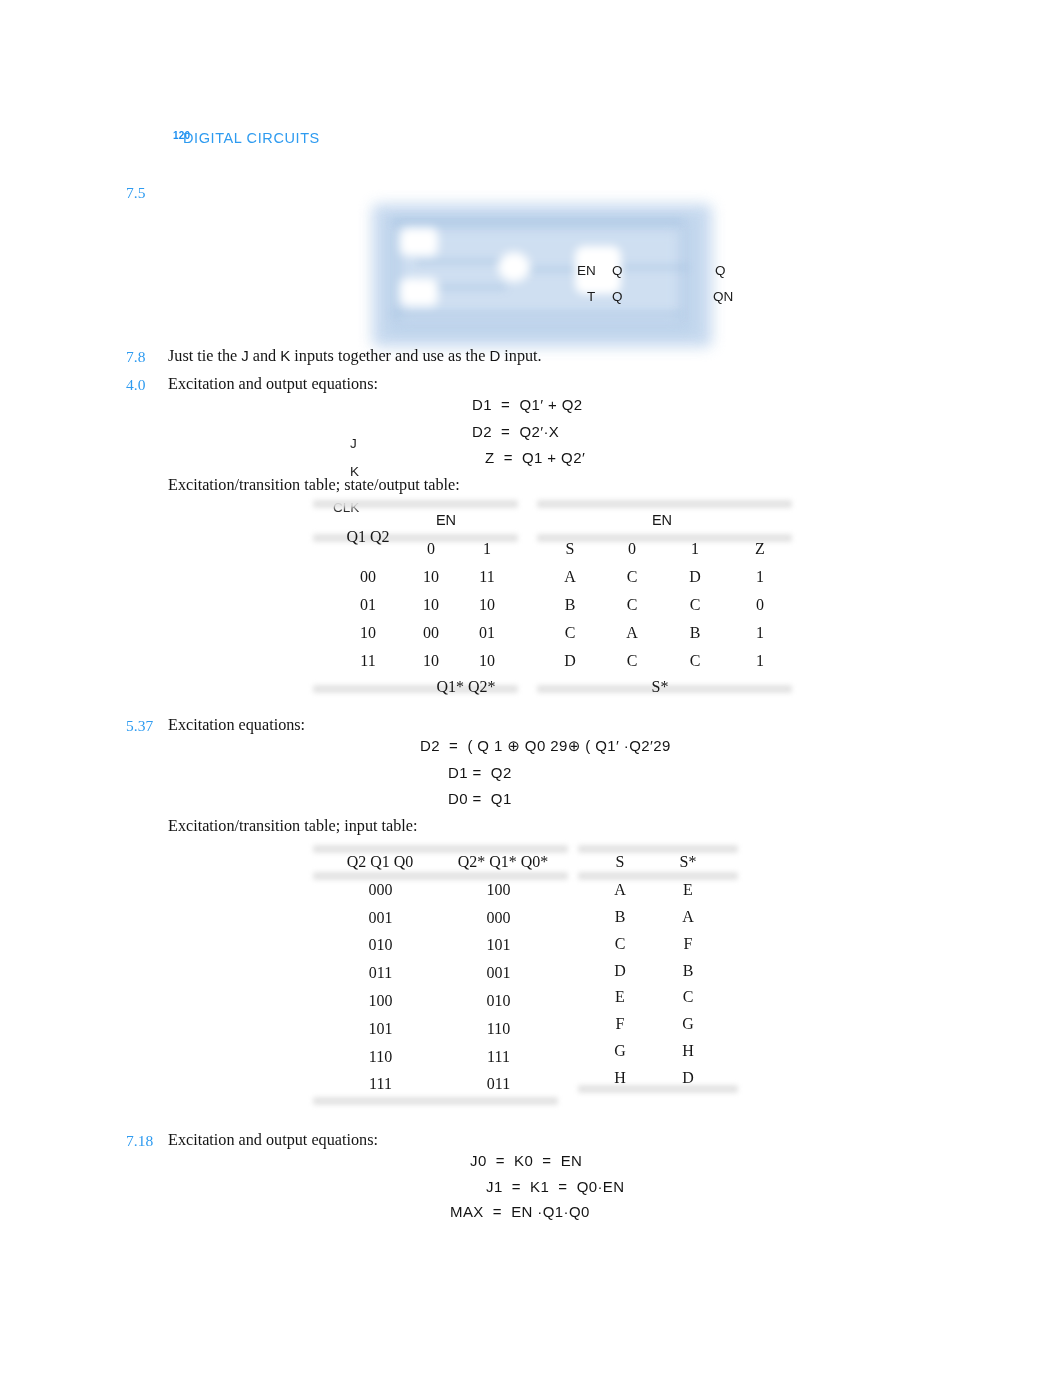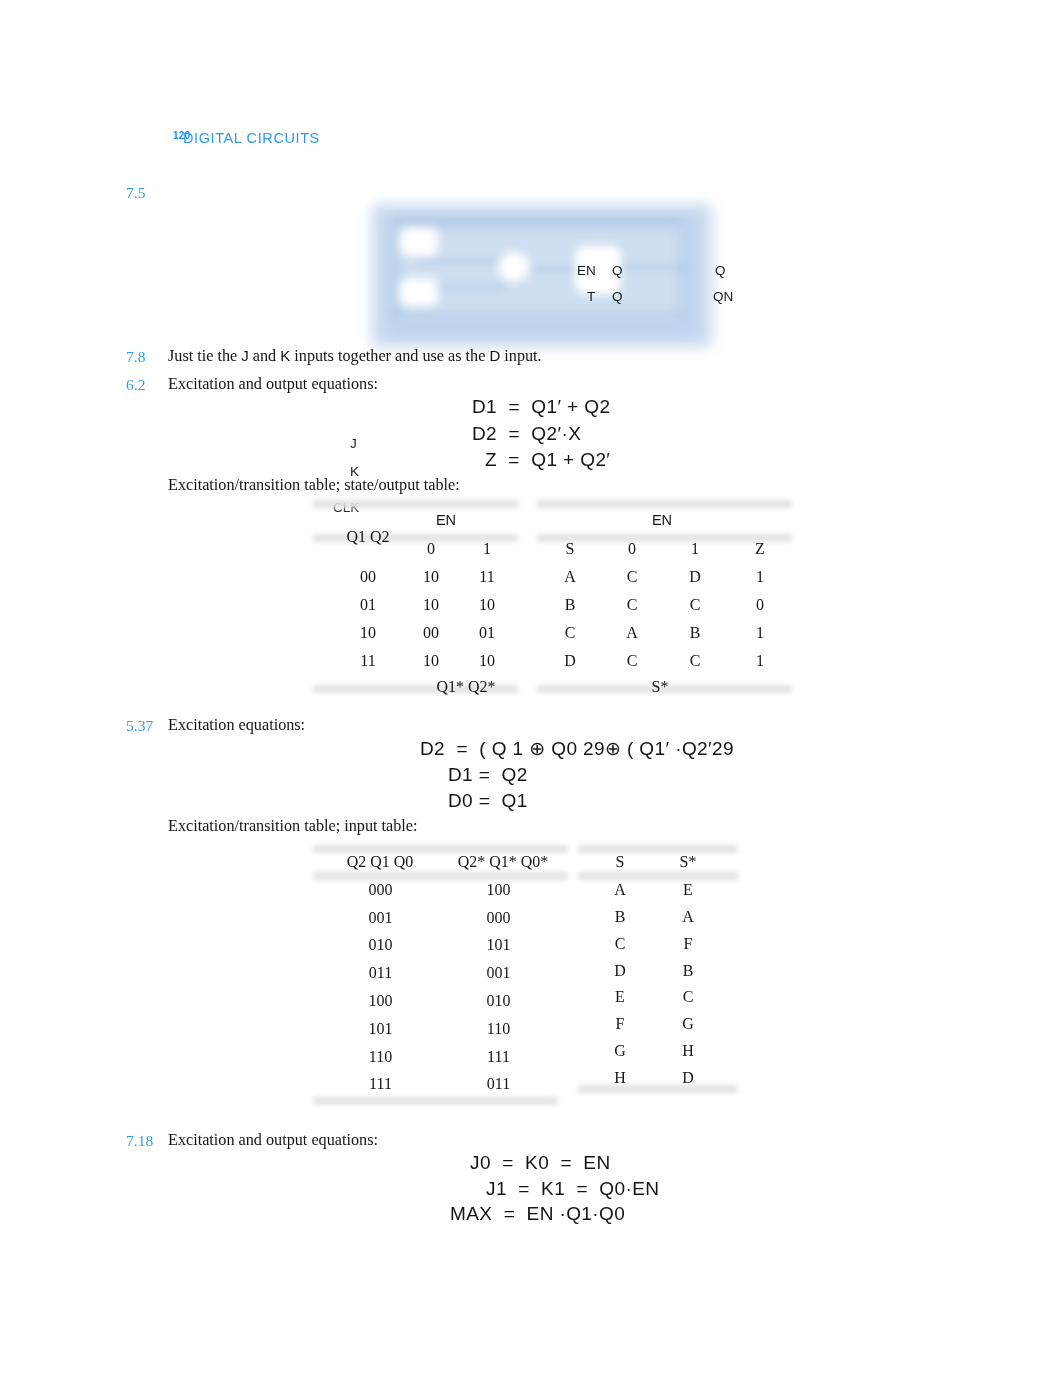--- a/index.html
+++ b/index.html
@@ -131,21 +131,21 @@
     font-family: "Liberation Sans", sans-serif;
     font-size: 13.5px;
     color: #1b1b1b;
     white-space: nowrap;
   }
 
   
   .eqn {
     position: absolute;
     font-family: "Liberation Sans", sans-serif;
-    font-size: 19px;
+    font-size: 15px;
     color: #141414;
     white-space: pre;
     letter-spacing: 0.4px;
   }
 
   
   .tbl {
     position: absolute;
   }
   .rule {
@@ -208,21 +208,21 @@
   <span class="fig-label" style="left:257px; top:99px;">T</span>
   <span class="fig-label" style="left:282px; top:99px;">Q</span>
 
   <span class="fig-label" style="left:385px; top:73px;">Q</span>
   <span class="fig-label" style="left:383px; top:99px;">QN</span>
 </div>
 
 <div class="prob-num" style="left:126px; top:348px;">7.8</div>
 <div class="prob-body" style="left:168px; top:347px;"><span>Just tie the </span><span class="mono">J</span><span> and </span><span class="mono">K</span><span> inputs together and use as the </span><span class="mono">D</span><span> input.</span></div>
 
-<div class="prob-num" style="left:126px; top:376px;">6.2</div>
+<div class="prob-num" style="left:126px; top:376px;">4.0</div>
 <div class="prob-body" style="left:168px; top:375px;">Excitation and output equations:</div>
 
 <div class="eqn" style="left:472px; top:396px;">D1  =  Q1′ + Q2</div>
 <div class="eqn" style="left:472px; top:423px;">D2  =  Q2′·X</div>
 <div class="eqn" style="left:485px; top:449px;">Z  =  Q1 + Q2′</div>
 
 <div class="prob-body" style="left:168px; top:476px;">Excitation/transition table; state/output table:</div>
 
 <div class="tbl" style="left:313px; top:500px; width:205px; height:205px;">
   <div class="rule light" style="top:0px;   width:205px;"></div>

